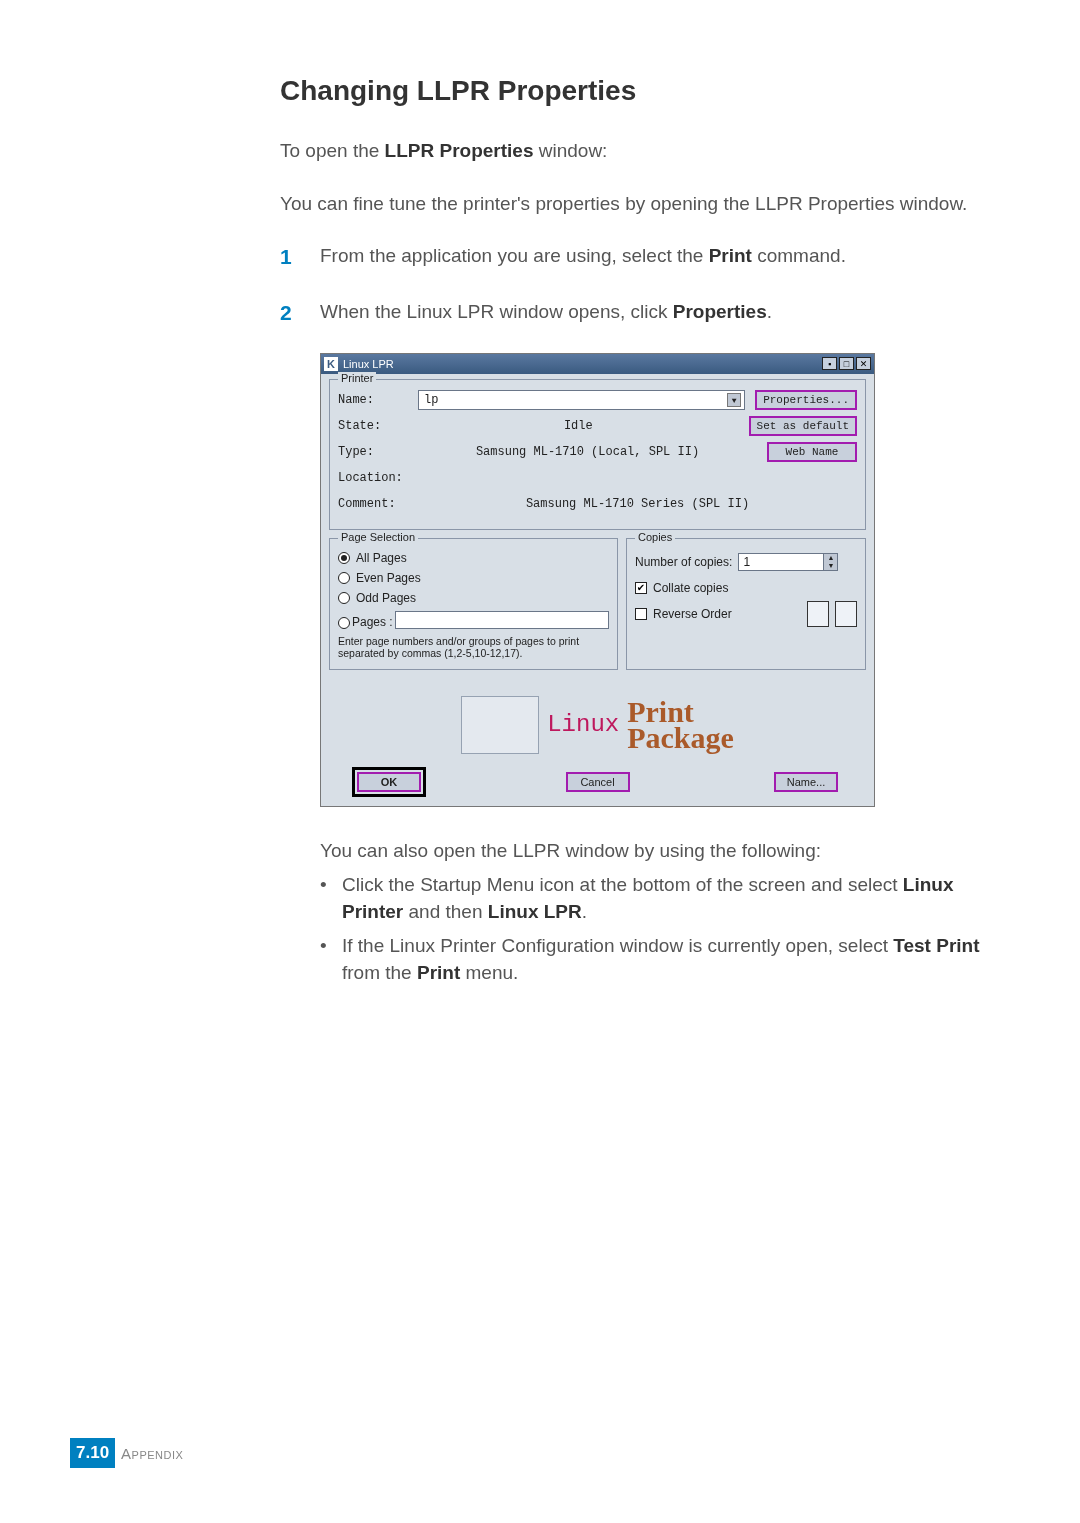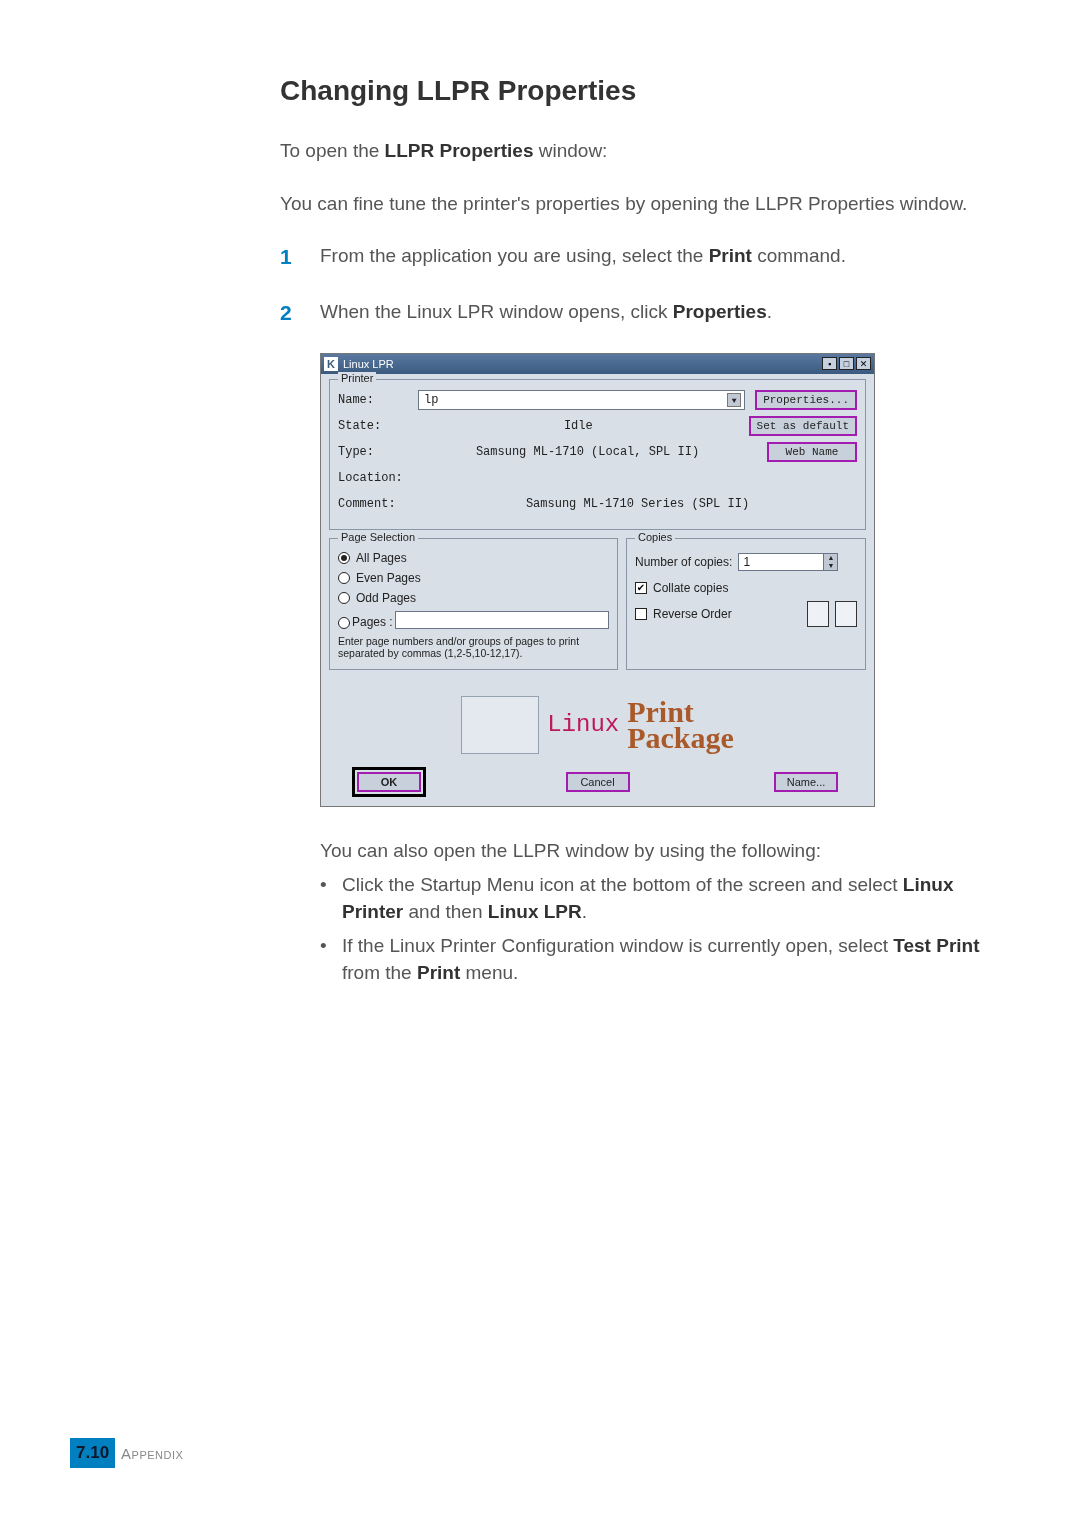--- a/index.html
+++ b/index.html
@@ -213,21 +213,21 @@
   .post-list .bullet-row {
     display:flex; gap: 10px; margin-top: 6px;
   }
   .post-list .dot { width: 12px; flex-shrink:0; }
   .footer {
     position:absolute; left:70px; bottom:55px;
     display:flex; align-items:center; gap:6px;
     font-size: 15px; color:#888;
   }
   .footer-badge {
-    background:#0080c0; color:#0f172a; padding:5px 6px;
+    background:#0080c0; color:#ffffff; padding:5px 6px;
     font-weight:bold; font-size: 17px;
   }
   .footer-label { font-variant: small-caps; letter-spacing: 0.5px; }
 </style>
 </head>
 <body>
 
 <div class="page">
   <div class="content">
 

